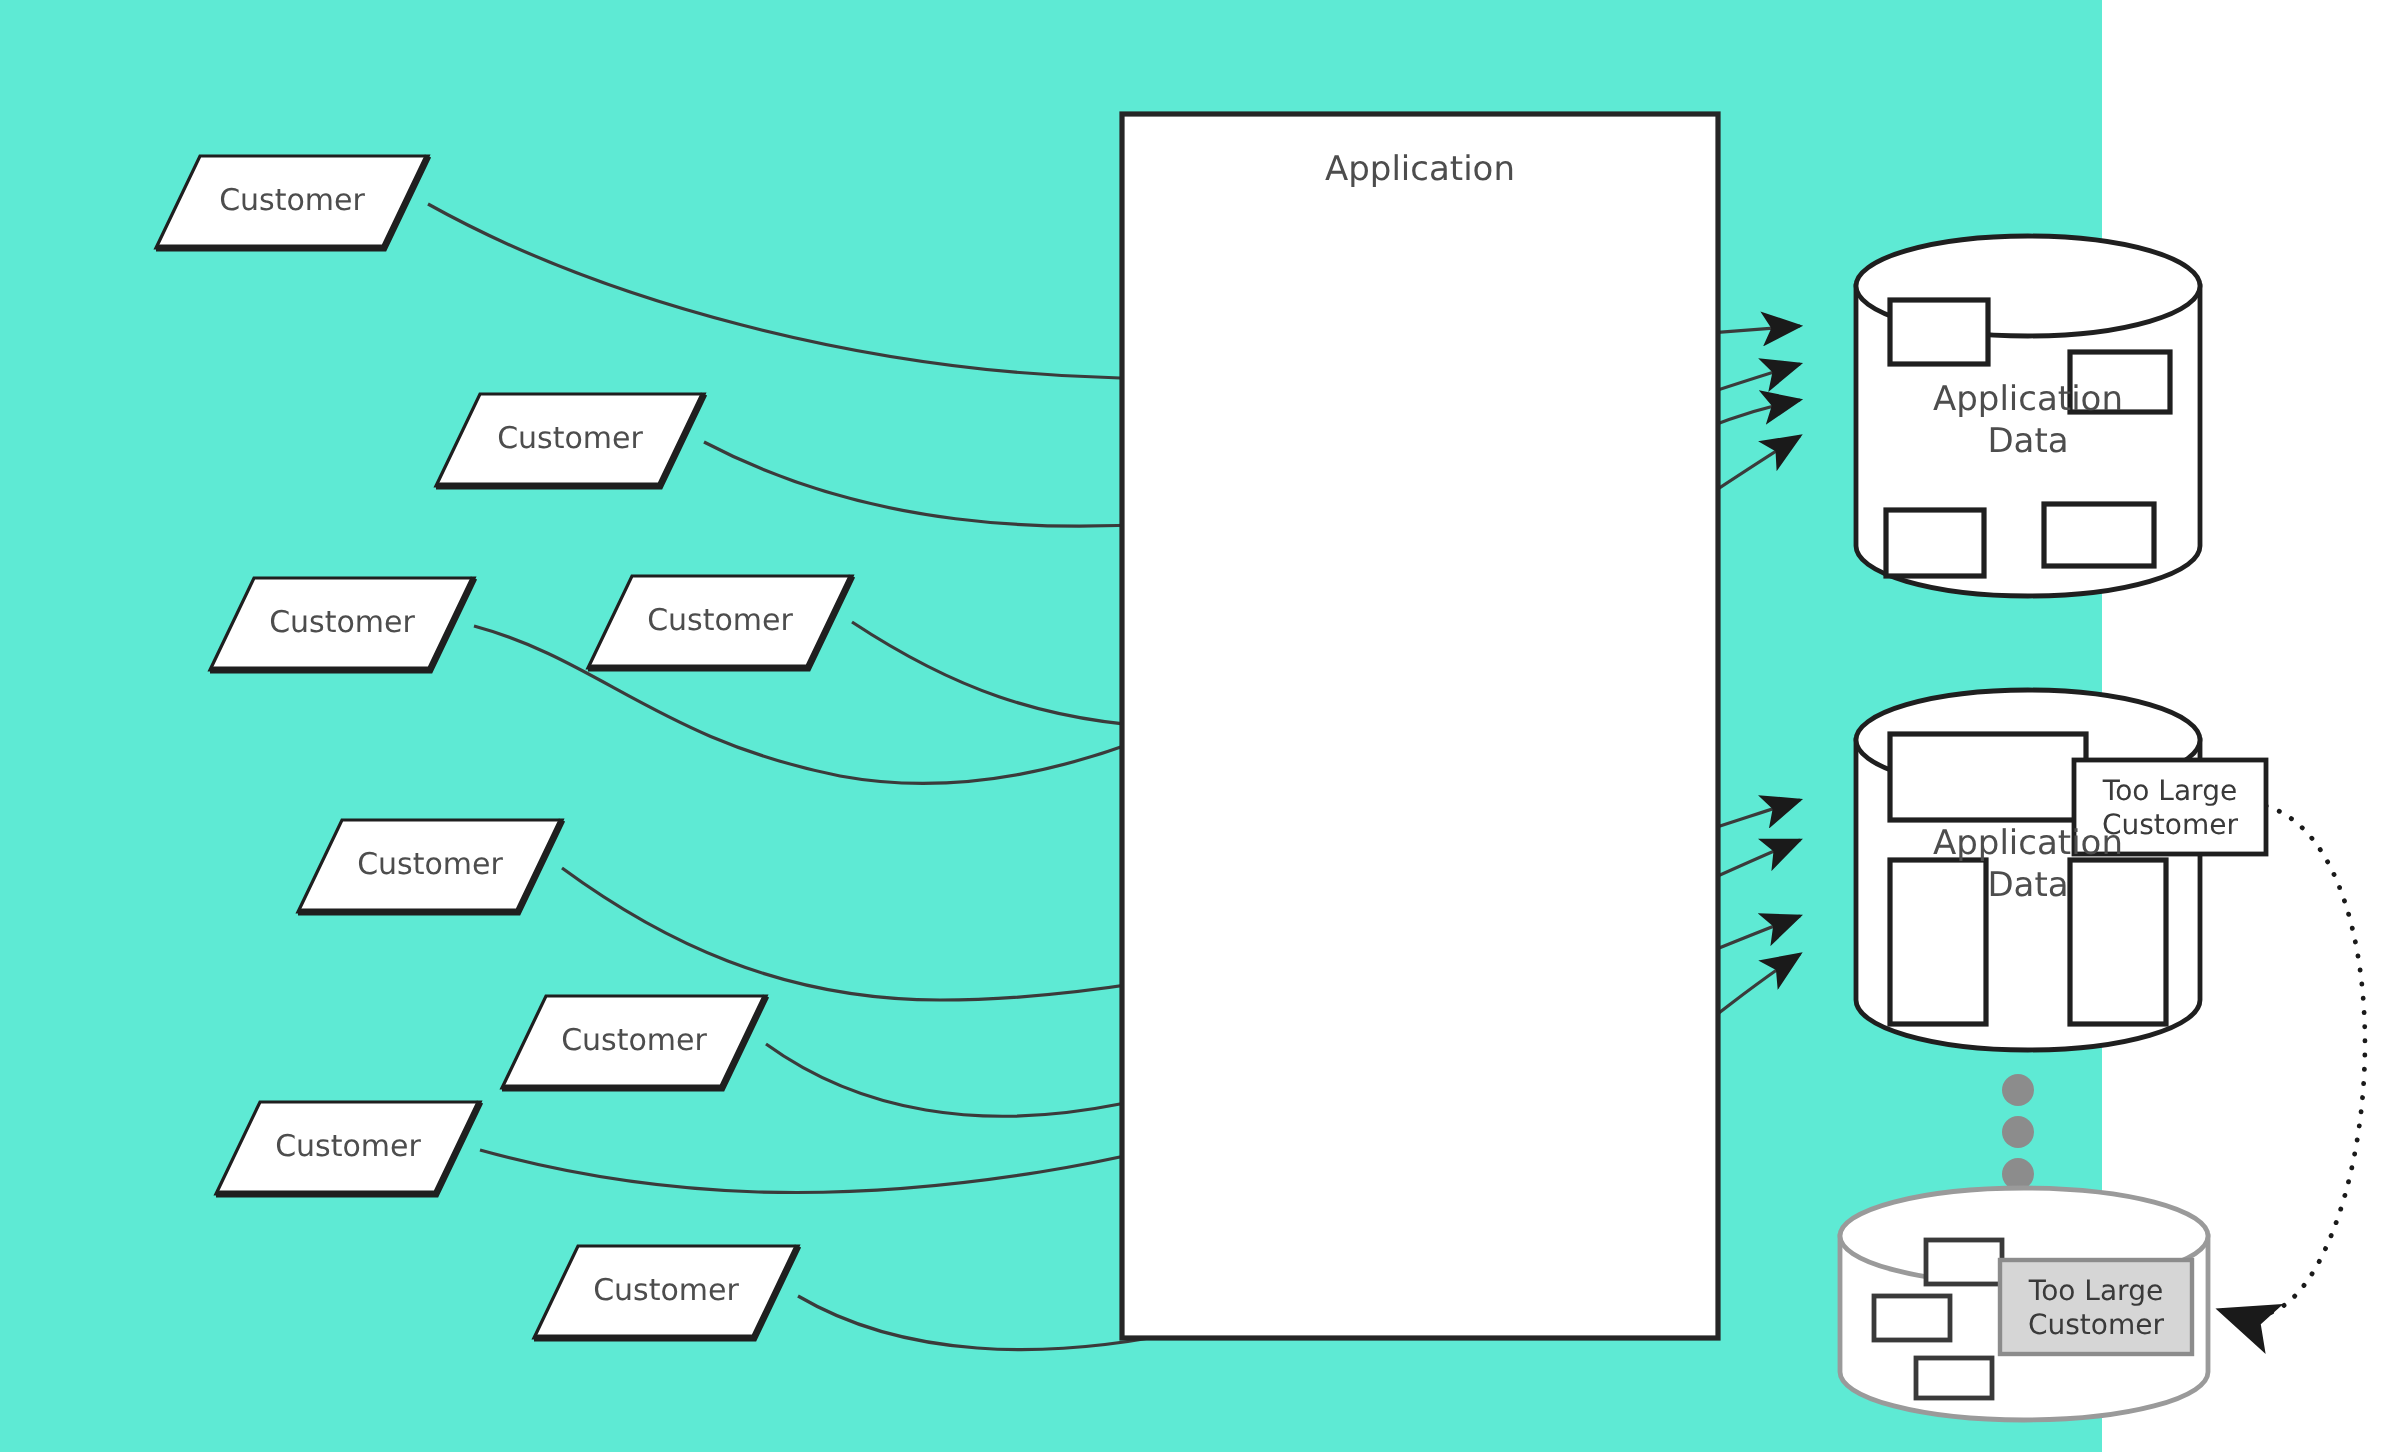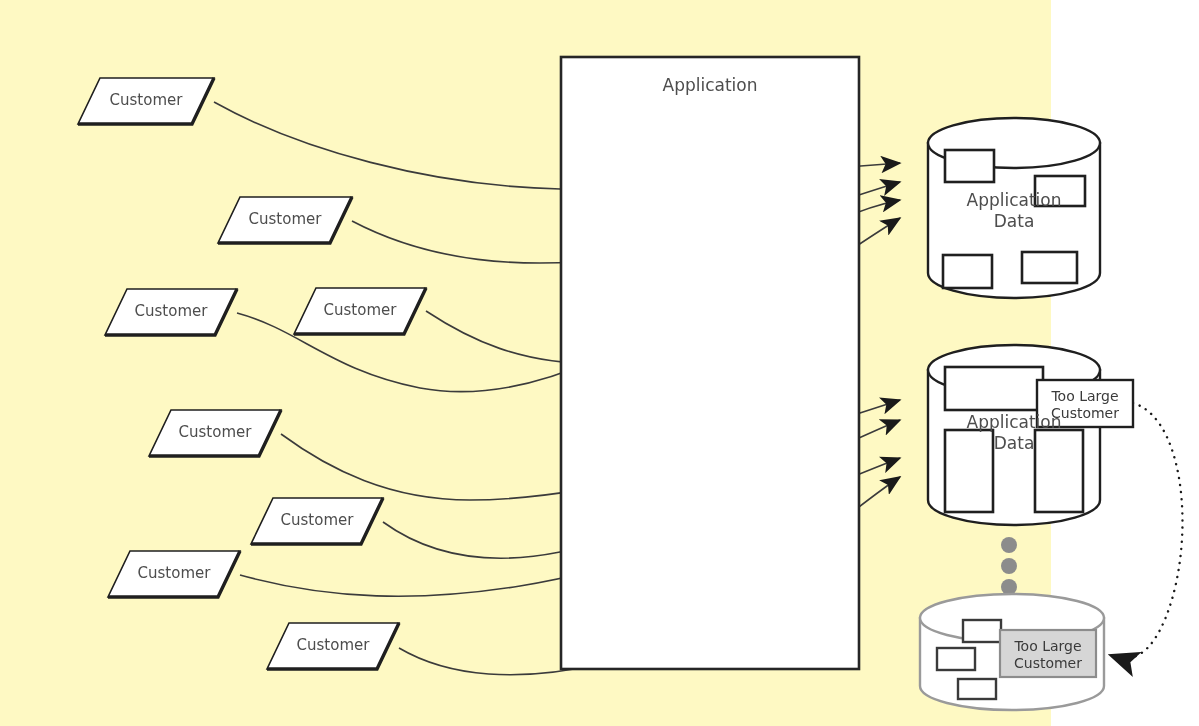--- a/index.html
+++ b/index.html
@@ -1,18 +1,18 @@
 <!DOCTYPE html>
 <html><head>
 <meta charset="utf-8">
 <style>
   html,body{margin:0;padding:0;background:#ffffff;}
   body{width:1199px;height:726px;overflow:hidden;
        font-family:"DejaVu Sans","Liberation Sans",sans-serif;}
-  #stage{position:relative;width:1051px;height:726px;background:#fef9c3;}
+  #stage{position:relative;width:1051px;height:726px;background:#5eead4;}
   svg.layer{position:absolute;left:0;top:0;width:1199px;height:726px;}
   .lbl{position:absolute;color:#4d4d4d;font-size:15px;line-height:1.22;
        text-align:center;white-space:pre-line;pointer-events:none;}
   .lbl.dark{color:#3a3a3a;text-align:center;}
 </style>
 </head>
 <body>
 
 <div id="stage">
 

